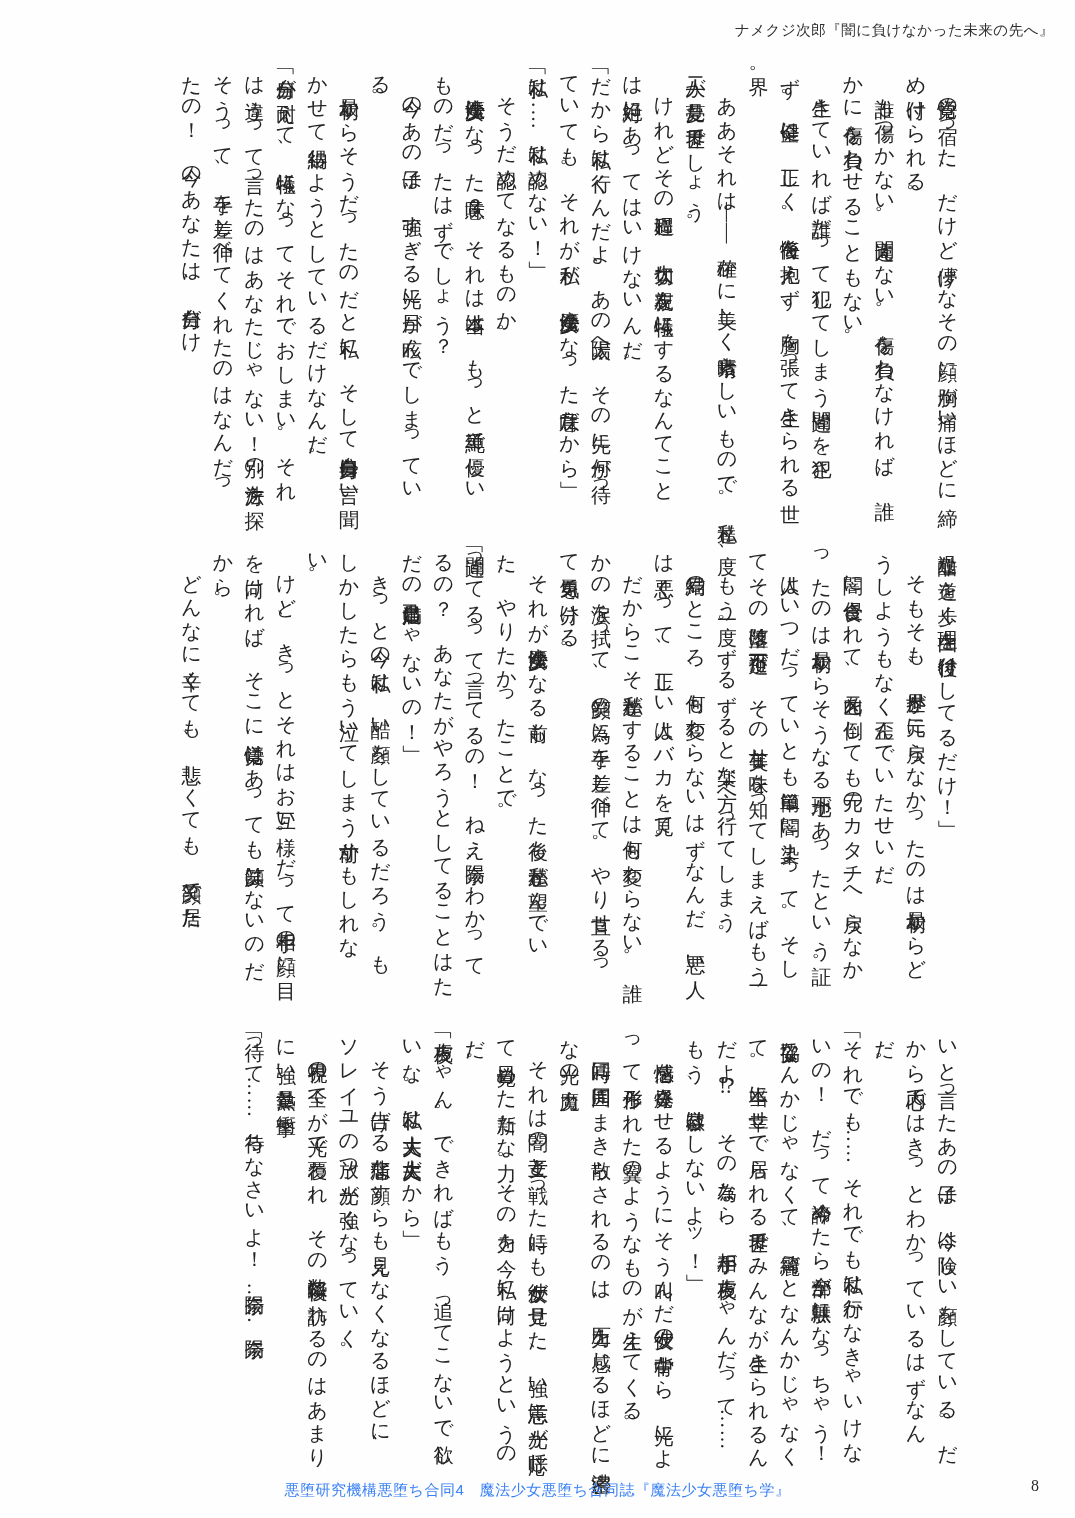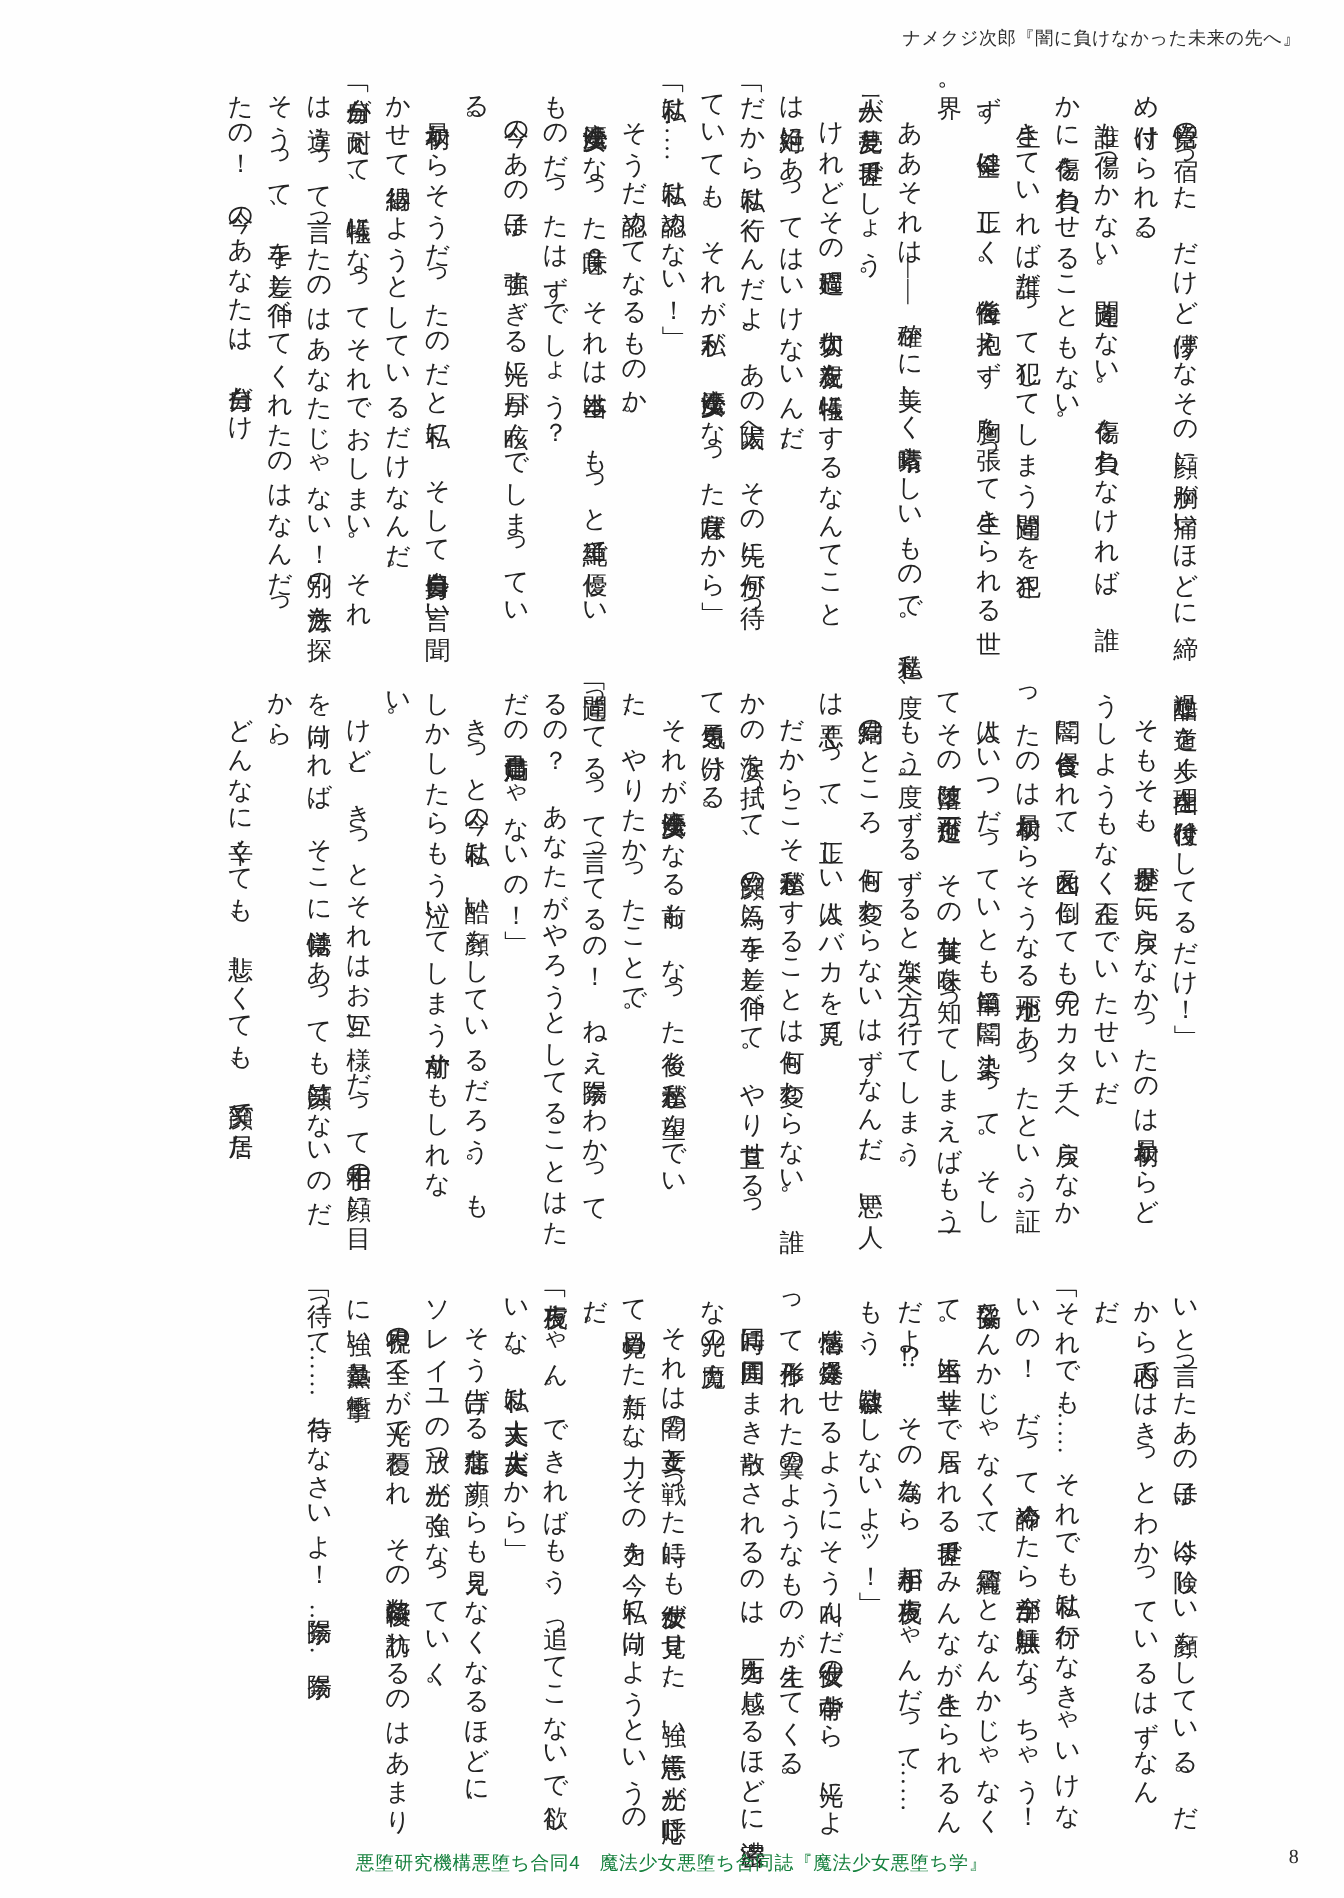--- a/index.html
+++ b/index.html
@@ -11,21 +11,21 @@
   .page {
     position: relative;
     width: 1075px; height: 1518px;
     background: #fefefe;
     overflow: hidden;
     color: #262626;
   }
   
   .header-credit {
     position: absolute;
-    top: 21px; right: 34px;
+    top: 21px; right: 21px;
     font-family: "Liberation Sans", "DejaVu Sans", sans-serif;
     font-size: 14.5px;
     letter-spacing: 0.5px;
     color: #2e2e2e;
   }
   
   .band {
     position: absolute;
     right: 112px;
     width: 862px;
@@ -46,21 +46,21 @@
   .band p.indent { text-indent: 21px; }
   
   .footer-credit {
     position: absolute;
     left: 0; right: 0;
     top: 1481px;
     text-align: center;
     font-family: "Liberation Sans", "DejaVu Sans", sans-serif;
     font-size: 15px;
     letter-spacing: 0.5px;
-    color: #15803d;
+    color: #3b82f6;
   }
   .page-number {
     position: absolute;
     top: 1477px; right: 36px;
     font-family: "Liberation Serif", "DejaVu Serif", serif;
     font-size: 16px;
     color: #2a2a2a;
   }
 </style>
 </head>

